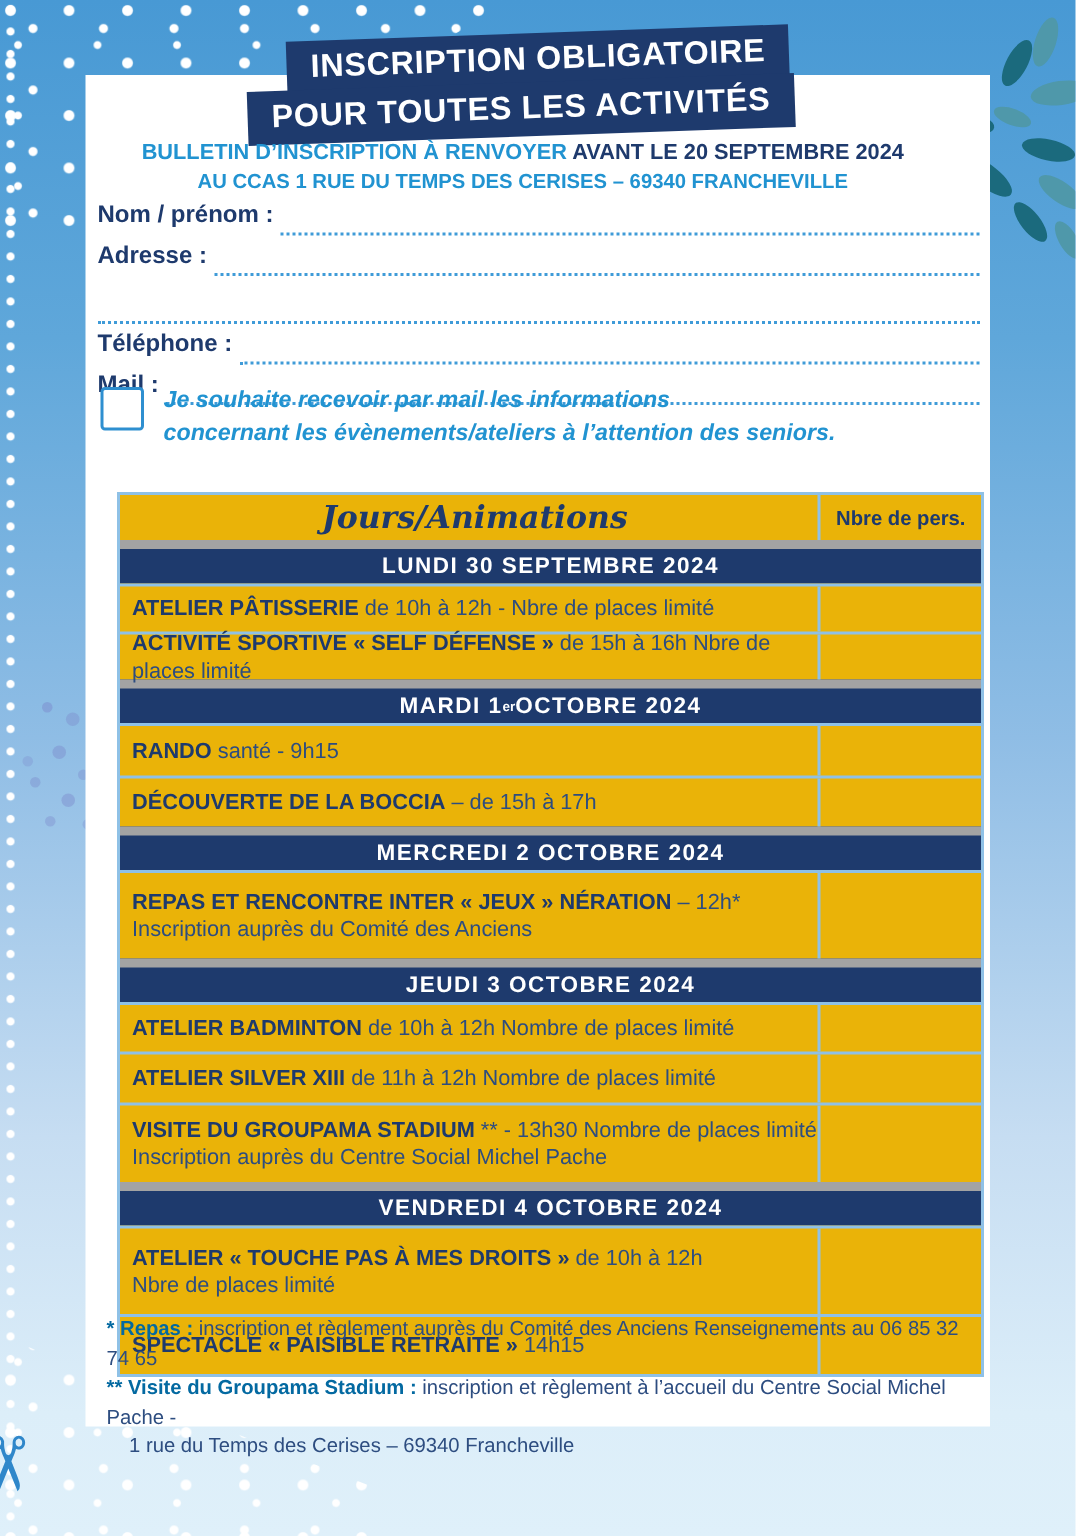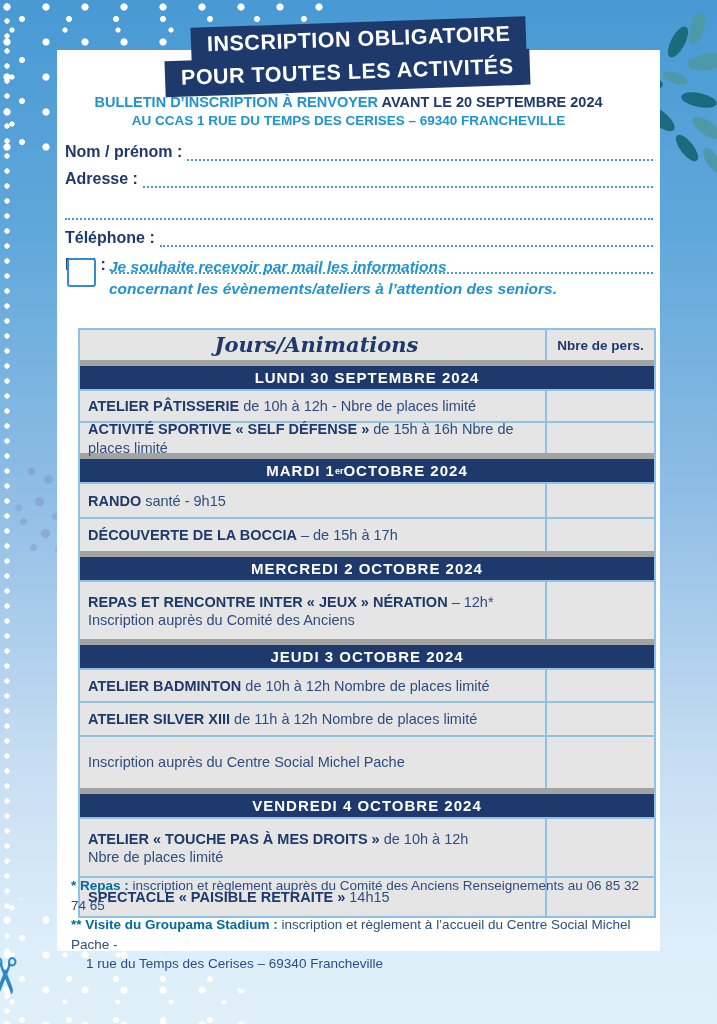--- a/index.html
+++ b/index.html
@@ -51,29 +51,29 @@
   }
   .banner-box.second{margin-top:-3px;margin-left:-22px;}
   
   .intro{position:absolute;left:47px;top:94px;width:603px;text-align:center;font-weight:bold;}
   .intro .l1{font-size:14.5px;}
   .intro .hl{color:#2193d1;}
   .intro .nv{color:#1e3a6d;}
   .intro .l2{font-size:13.5px;color:#2193d1;margin-top:3px;}
   
   .formfields{position:absolute;left:65px;top:135px;width:588px;}
-  .frow{display:flex;align-items:flex-end;height:26px;margin-bottom:1px;}
+  .frow{display:flex;height:26px;margin-bottom:1px;}
   .frow.gap{margin-top:6px;}
   .flabel{font-size:16px;font-weight:bold;color:#1e3a6d;white-space:nowrap;padding-right:5px;}
   .leader{flex:1;border-bottom:2.5px dotted #3f9bd8;height:20px;}
   .checkline{position:absolute;left:67px;top:256px;width:560px;display:flex;}
   .checkbox{width:25px;height:25px;border:2.5px solid #2e8fd0;border-radius:3px;background:#fff;flex:none;margin-top:2px;}
   .checktext{margin-left:13px;color:#2193d1;font-weight:bold;font-style:italic;font-size:15.5px;line-height:1.45;}
   
-  .acttable{position:absolute;left:78px;top:328px;width:578px;border:2px solid #8fc1e6;box-sizing:border-box;background:#e5e5e5;}
+  .acttable{position:absolute;left:78px;top:328px;width:578px;border:2px solid #8fc1e6;box-sizing:border-box;background:#eab308;}
   .trow{display:flex;border-top:2px solid #8fc1e6;}
   .trow:first-child{border-top:none;}
   .cell-main{width:465px;display:flex;flex-direction:column;justify-content:center;padding-left:8px;box-sizing:border-box;line-height:1.2;}
   .cell-num{flex:1;border-left:2px solid #8fc1e6;}
   .thead{height:30px;}
   .thead .cell-main{align-items:center;}
   .script-title{font-family:"DejaVu Serif",serif;font-style:italic;font-weight:bold;font-size:21px;color:#1e3a6d;}
   .thead .cell-num{display:flex;align-items:center;justify-content:center;
     font-weight:bold;font-size:13.5px;color:#1e3a6d;}
   .daterow{background:#1e3a6d;color:#fff;font-weight:bold;font-size:15px;letter-spacing:1px;
@@ -223,20 +223,21 @@
 
   <div class="trow" style="height:32px">
     <div class="cell-main">
         <div><span class="t">ATELIER SILVER XIII</span><span class="d"> de 11h à 12h Nombre de places limité</span></div>
       </div>
     <div class="cell-num"></div>
   </div>
 
   <div class="trow" style="height:51px">
     <div class="cell-main">
+      <div><span class="t">VISITE DU GROUPAMA STADIUM</span><span class="d"> ** - 13h30 Nombre de places limité</span></div>
       <div class="line2">Inscription auprès du Centre Social Michel Pache</div>
     </div>
     <div class="cell-num"></div>
   </div>
 
   <div class="daterow">VENDREDI 4 OCTOBRE 2024</div>
 
   <div class="trow" style="height:57px">
     <div class="cell-main">
       <div><span class="t">ATELIER « TOUCHE PAS À MES DROITS »</span><span class="d"> de 10h à 12h</span></div>

